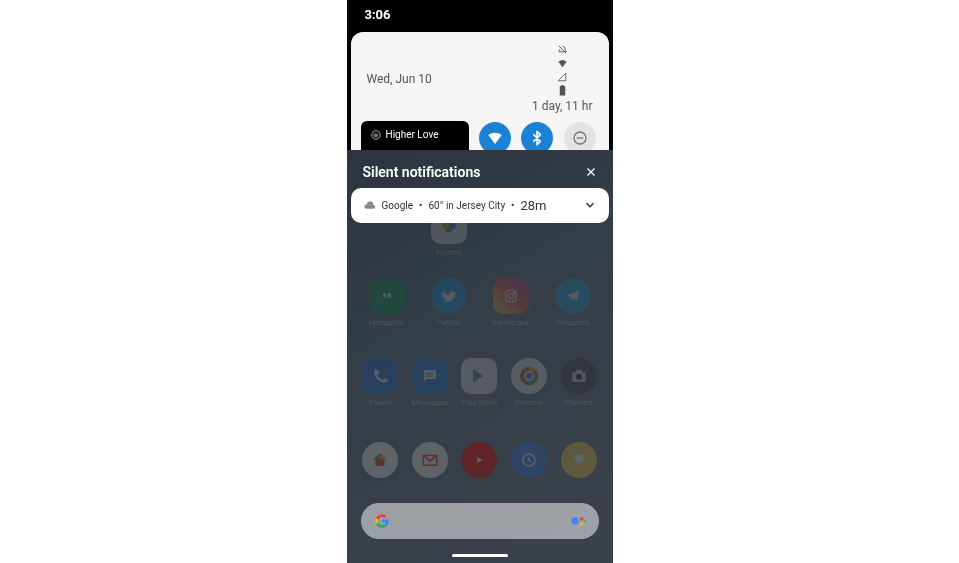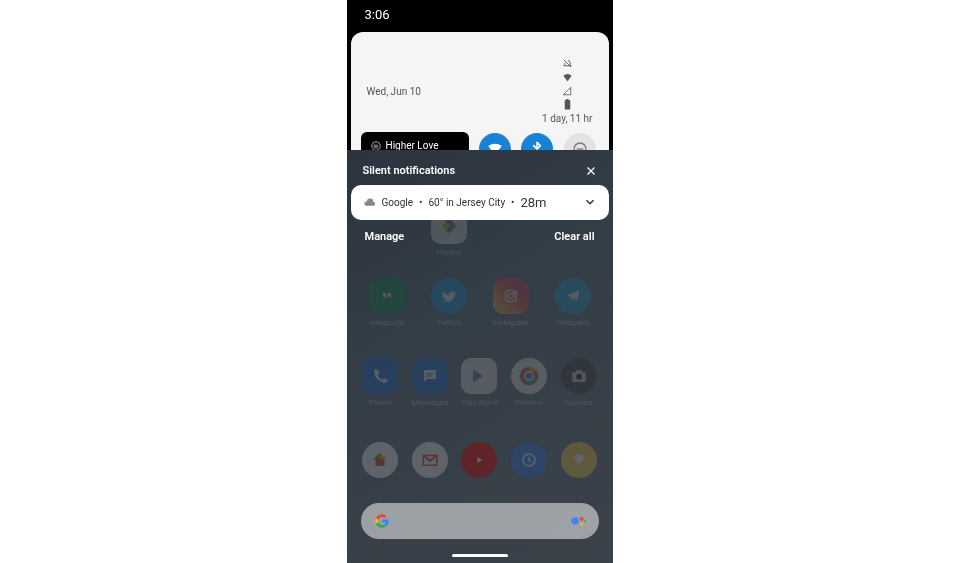--- a/index.html
+++ b/index.html
@@ -19,36 +19,35 @@
     position: relative;
     overflow: hidden;
   }
   .status-bar {
     height: 28px;
     display: flex;
     align-items: center;
     padding: 0 18px;
     color: #fff;
     font-size: 13px;
-    font-weight: 400;
+    font-weight: 700;
   }
   .panel-card {
     margin: 4px 4px 0 4px;
     background: #f5f5f5;
     border-radius: 12px;
     padding: 10px 10px 8px 10px;
   }
   .panel-top {
     display: flex;
     align-items: center;
     justify-content: space-between;
-    font-size: 10px;
+    font-size: 12px;
     color: #555;
     padding: 2px 6px 8px 6px;
-    margin-top: 14px;
   }
   .panel-top-right {
     display: flex;
     align-items: center;
     gap: 3px;
     color: #555;
     flex-direction: column;
   }
   .panel-top-right svg { flex-shrink: 0; }
   .panel-body {
@@ -140,21 +139,21 @@
     top: 156px;
     left: 4px;
     right: 4px;
   }
   .silent-header {
     display: flex;
     justify-content: space-between;
     align-items: center;
     padding: 8px 12px;
     color: #fff;
-    font-size: 11px;
+    font-size: 14px;
     font-weight: 600;
   }
   .notif-card {
     background: #fff;
     border-radius: 10px;
     padding: 10px 12px;
     display: flex;
     align-items: flex-start;
     justify-content: space-between;
   }
@@ -480,19 +479,15 @@
         <span>Google</span>
         <span>•</span>
         <span>60° in Jersey City</span>
         <span>•</span>
         <span style="font-size:13px;">28m</span>
       </div>
       <svg width="14" height="14" viewBox="0 0 24 24" fill="none" stroke="#333" stroke-width="2.5">
           <path d="M6 9l6 6 6-6"></path>
         </svg>
     </div>
-    <div class="notif-actions">
-      <span>Manage</span>
-      <span>Clear all</span>
-    </div>
   </div>
 
 </div>
 
 </body></html>

